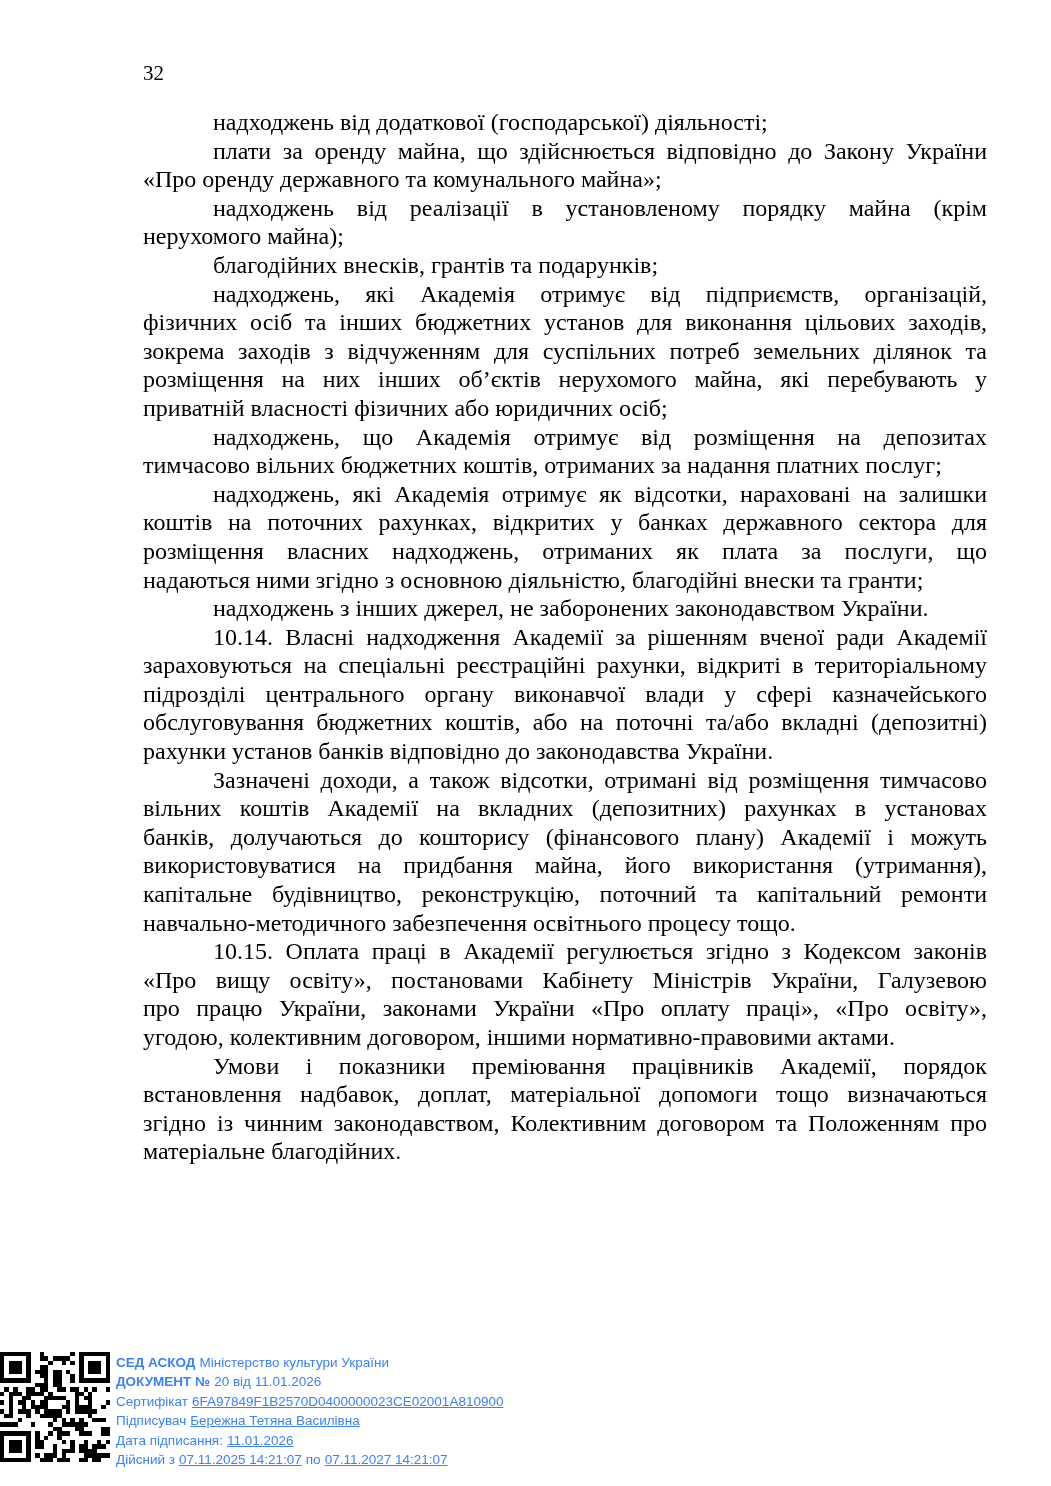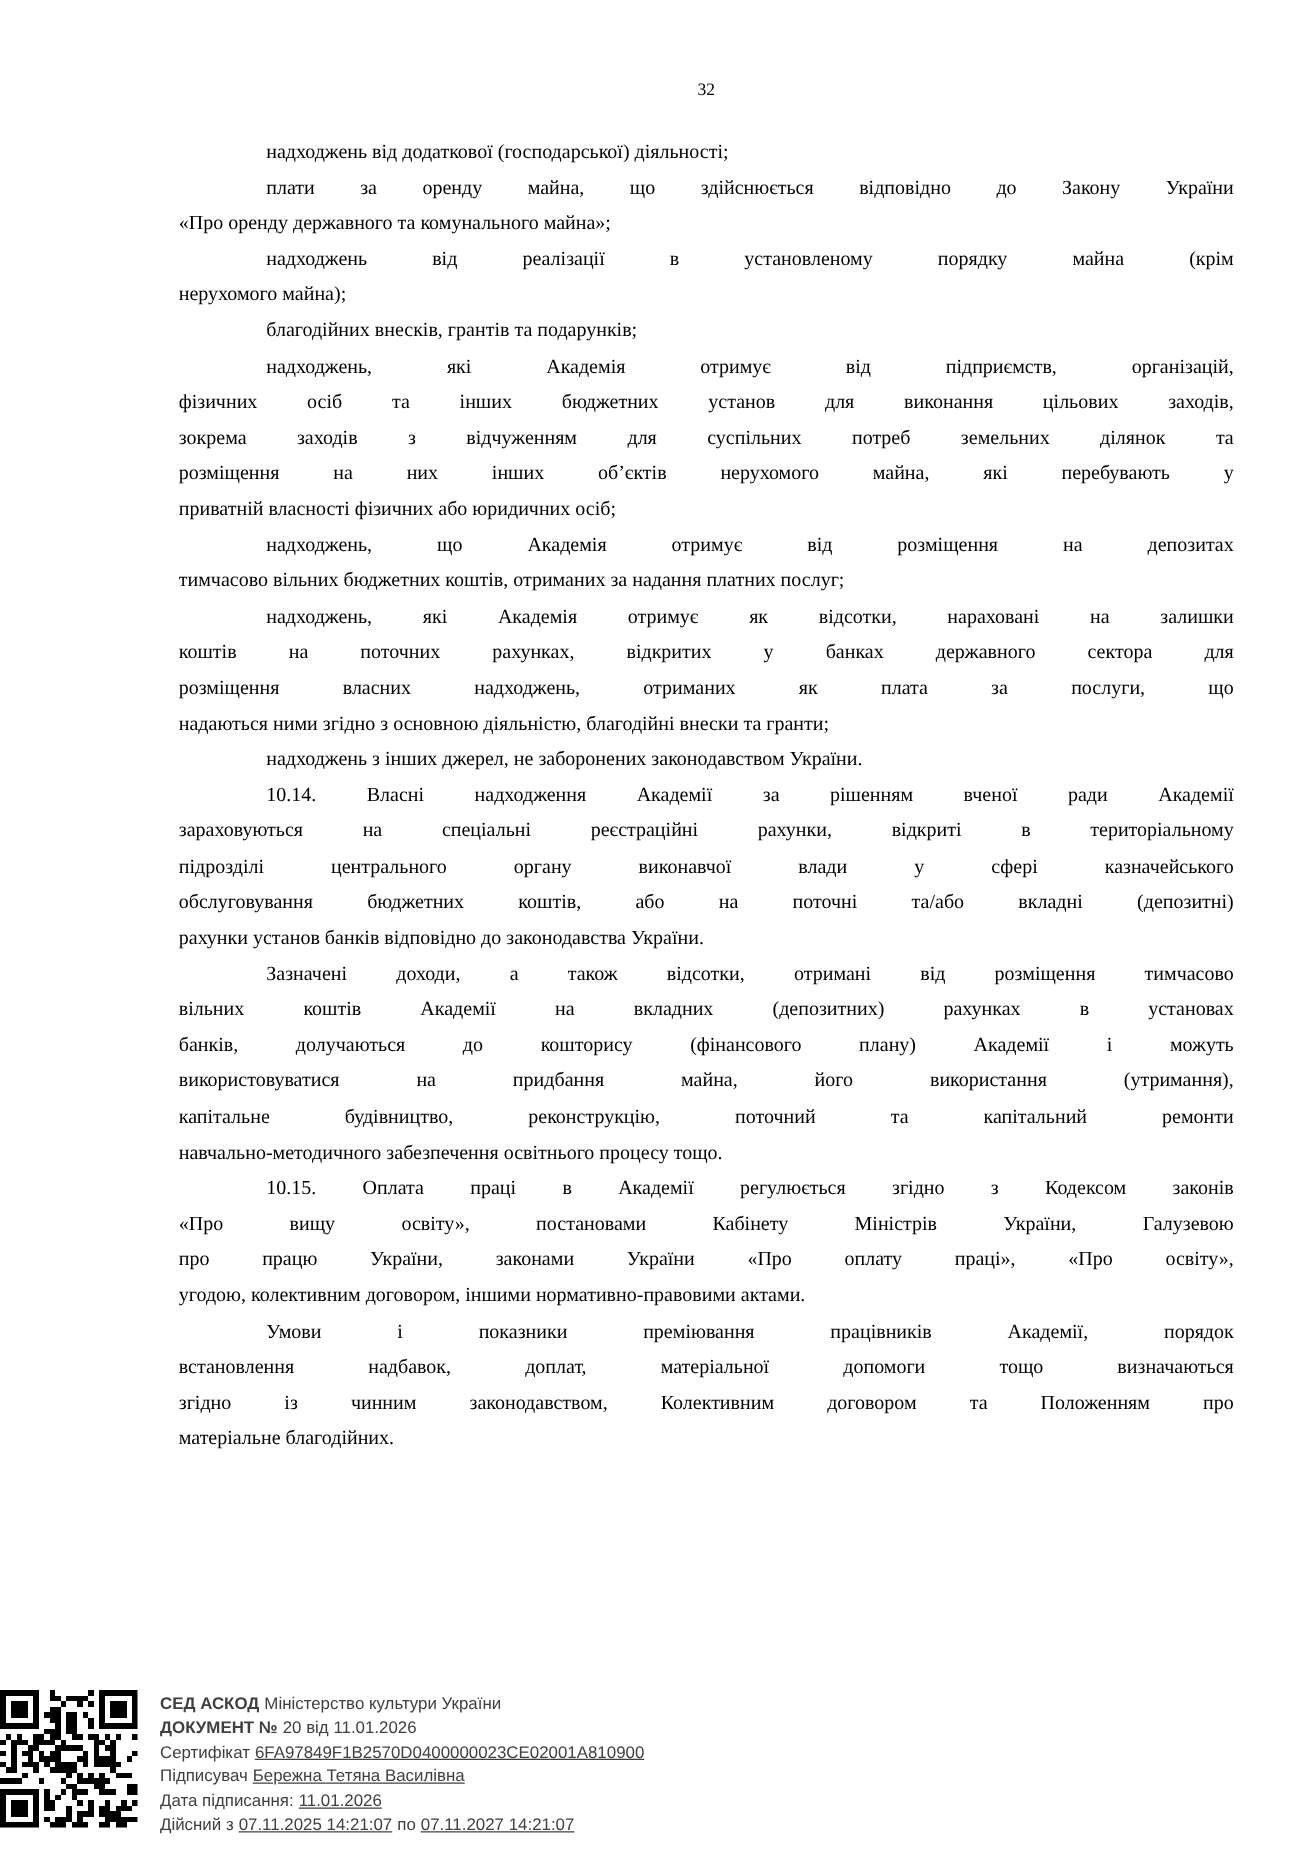--- a/index.html
+++ b/index.html
@@ -11,30 +11,30 @@
     background: #ffffff;
     color: #000000;
     font-family: "Liberation Serif", serif;
     overflow: hidden;
   }
   .page-number {
     position: absolute;
     top: 60px;
     left: 143px;
     width: 844px;
-    text-align: center;
-    font-size: 14px;
+    text-align: left;
+    font-size: 21px;
     line-height: 26px;
   }
   .body-text {
     position: absolute;
     top: 108px;
     left: 143px;
     width: 844px;
-    font-size: 16px;
+    font-size: 24px;
   }
   .line {
     height: 28.6px;
     line-height: 28.6px;
     text-align: justify;
     text-align-last: justify;
     white-space: normal;
   }
   .line.last { text-align-last: left; }
   .line.first { text-indent: 70px; }
@@ -46,26 +46,26 @@
     align-items: flex-start;
   }
   .qr {
     width: 110px;
     height: 110px;
     display: block;
     shape-rendering: crispEdges;
     fill: #000000;
   }
   .stamp-text {
-    margin-left: 18px;
+    margin-left: 6px;
     padding-top: 1px;
     font-family: "Liberation Sans", sans-serif;
     font-size: 13.5px;
     line-height: 19.4px;
-    color: #404040;
+    color: #3b82f6;
   }
   .s-line span { margin-right: 4px; }
   .s-line span:last-child { margin-right: 0; }
   .sb { font-weight: bold; }
   .u { text-decoration: underline; }
 </style>
 </head>
 <body>
 
 <div class="page">

